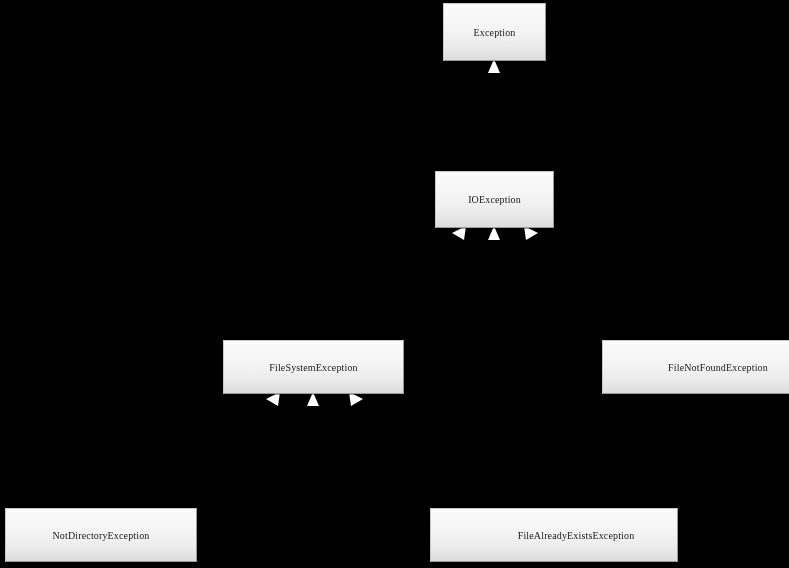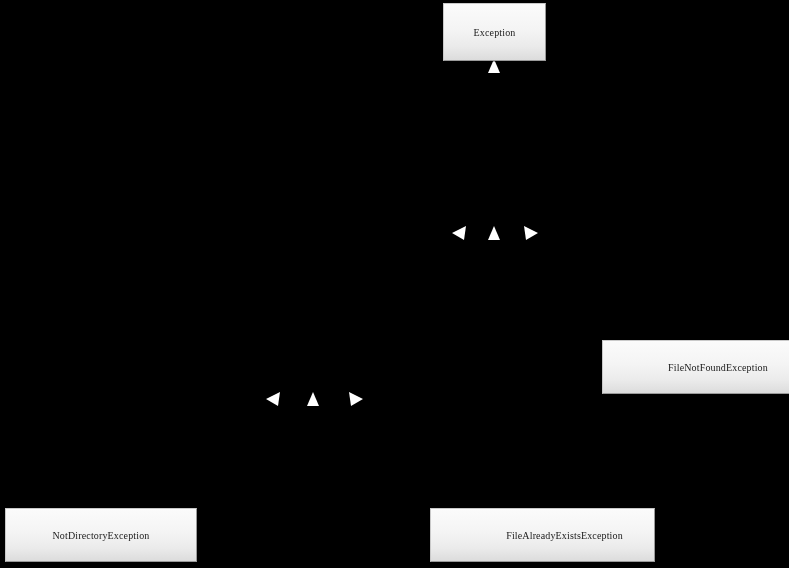--- a/index.html
+++ b/index.html
@@ -67,29 +67,35 @@
       <polygon points="280,392 266,399 278,406"></polygon>
       <polygon points="313,392 307,406 319,406"></polygon>
       <polygon points="349,392 363,399 351,406"></polygon>
     </g>
   </svg>
 
   <div class="node" style="left:443px; top:3px; width:103px; height:58px;">
     <span class="node-label">Exception</span>
   </div>
 
+  <div class="node" style="left:435px; top:171px; width:119px; height:57px;">
+    <span class="node-label">IOException</span>
+  </div>
 
+  <div class="node" style="left:223px; top:340px; width:181px; height:54px;">
+    <span class="node-label">FileSystemException</span>
+  </div>
 
 
   <div class="node" style="left:585px; top:340px; width:232px; height:54px;margin-left:17px;">
     <span class="node-label">FileNotFoundException</span>
   </div>
 
   <div class="node" style="left:5px; top:508px; width:192px; height:54px;">
     <span class="node-label">NotDirectoryException</span>
   </div>
 
 
-  <div class="node" style="left:430px; top:508px; width:225px; height:54px;padding-left:44px;">
+  <div class="node" style="left:430px; top:508px; width:248px; height:54px;padding-left:44px;">
     <span class="node-label">FileAlreadyExistsException</span>
   </div>
 
 </div>
 
 </body></html>

